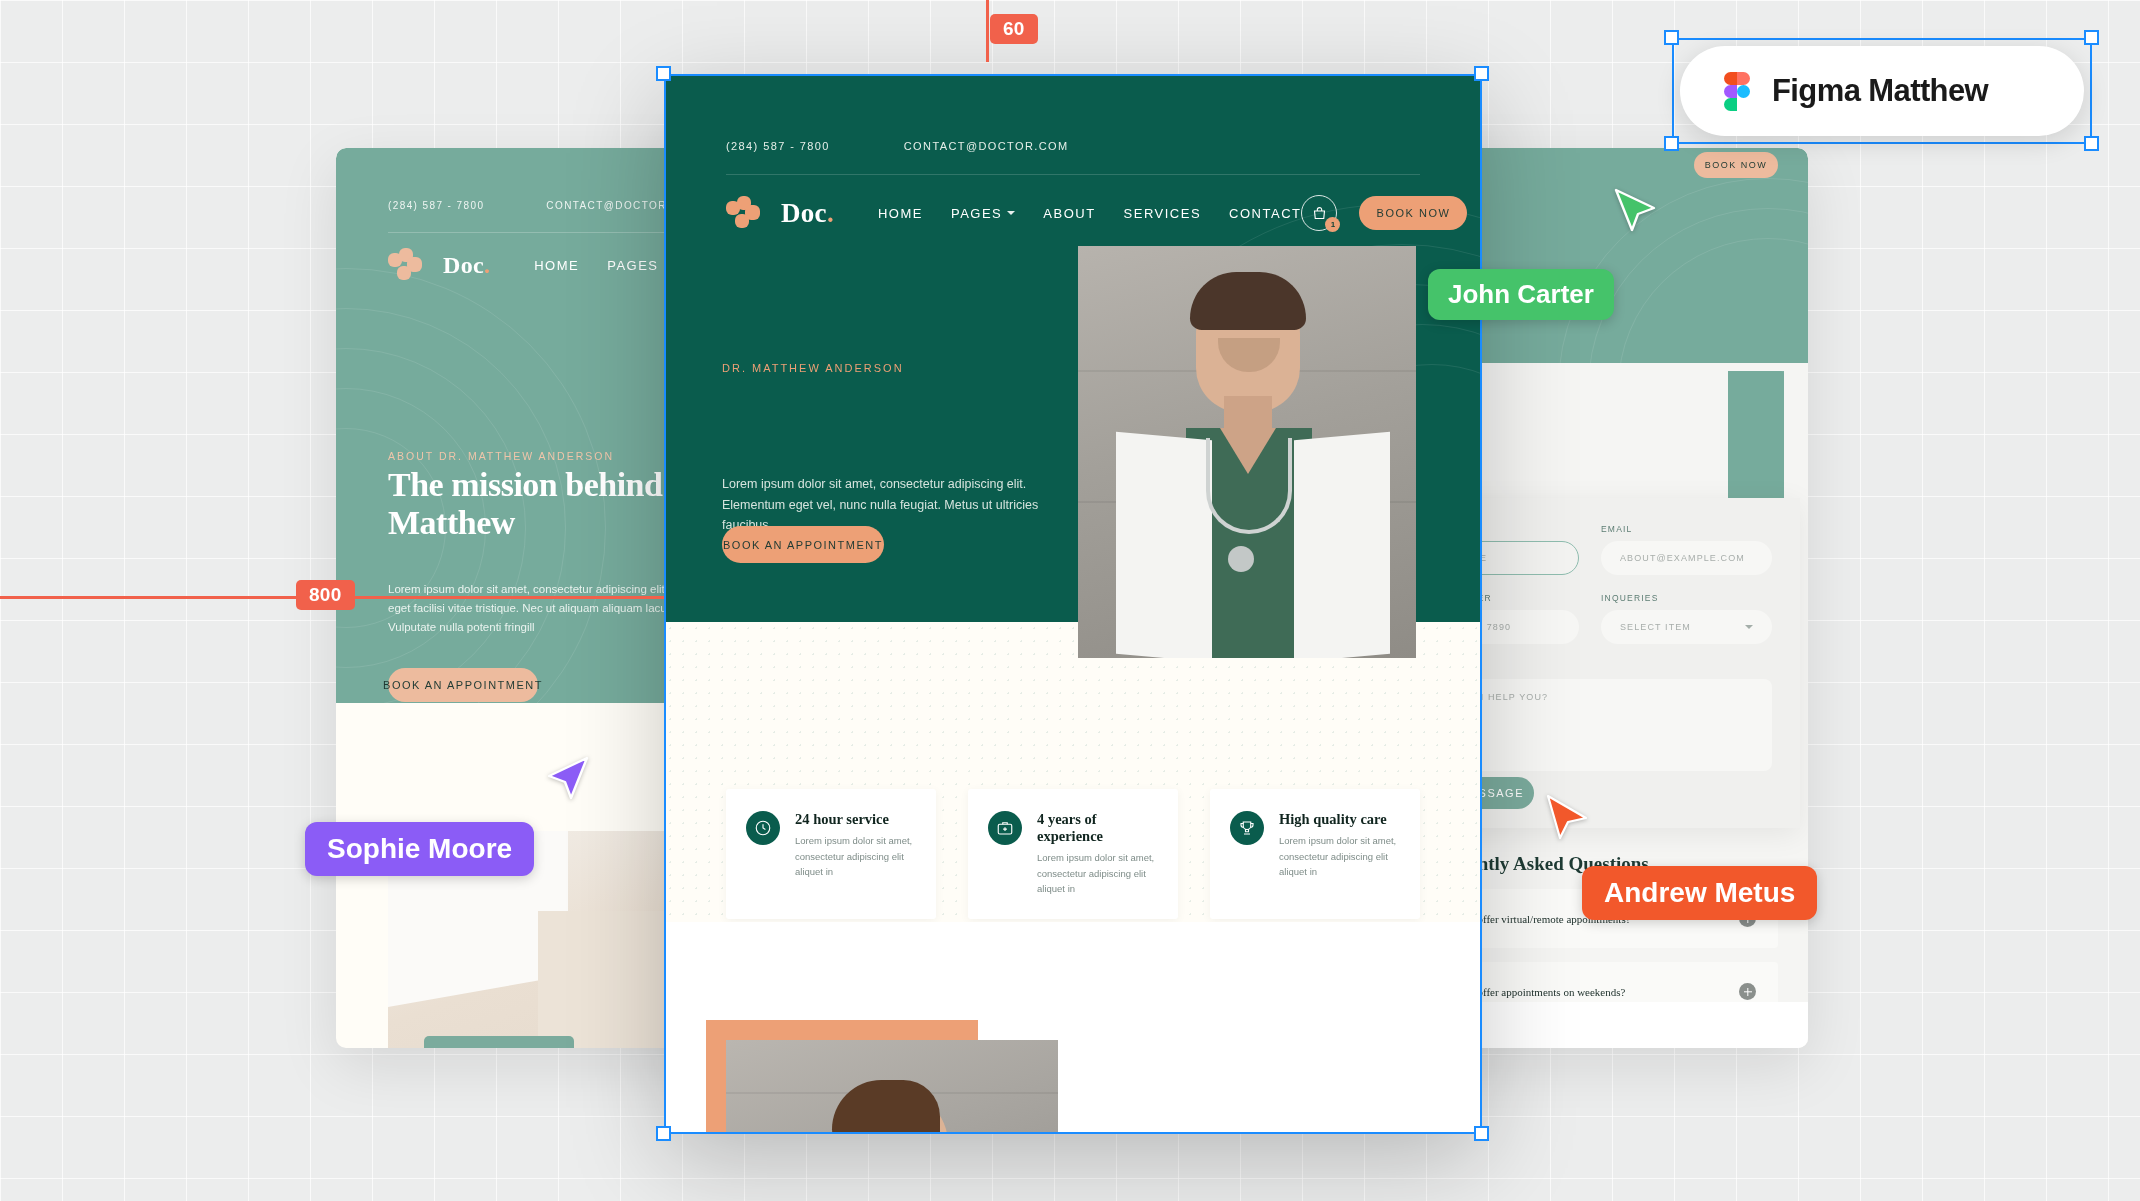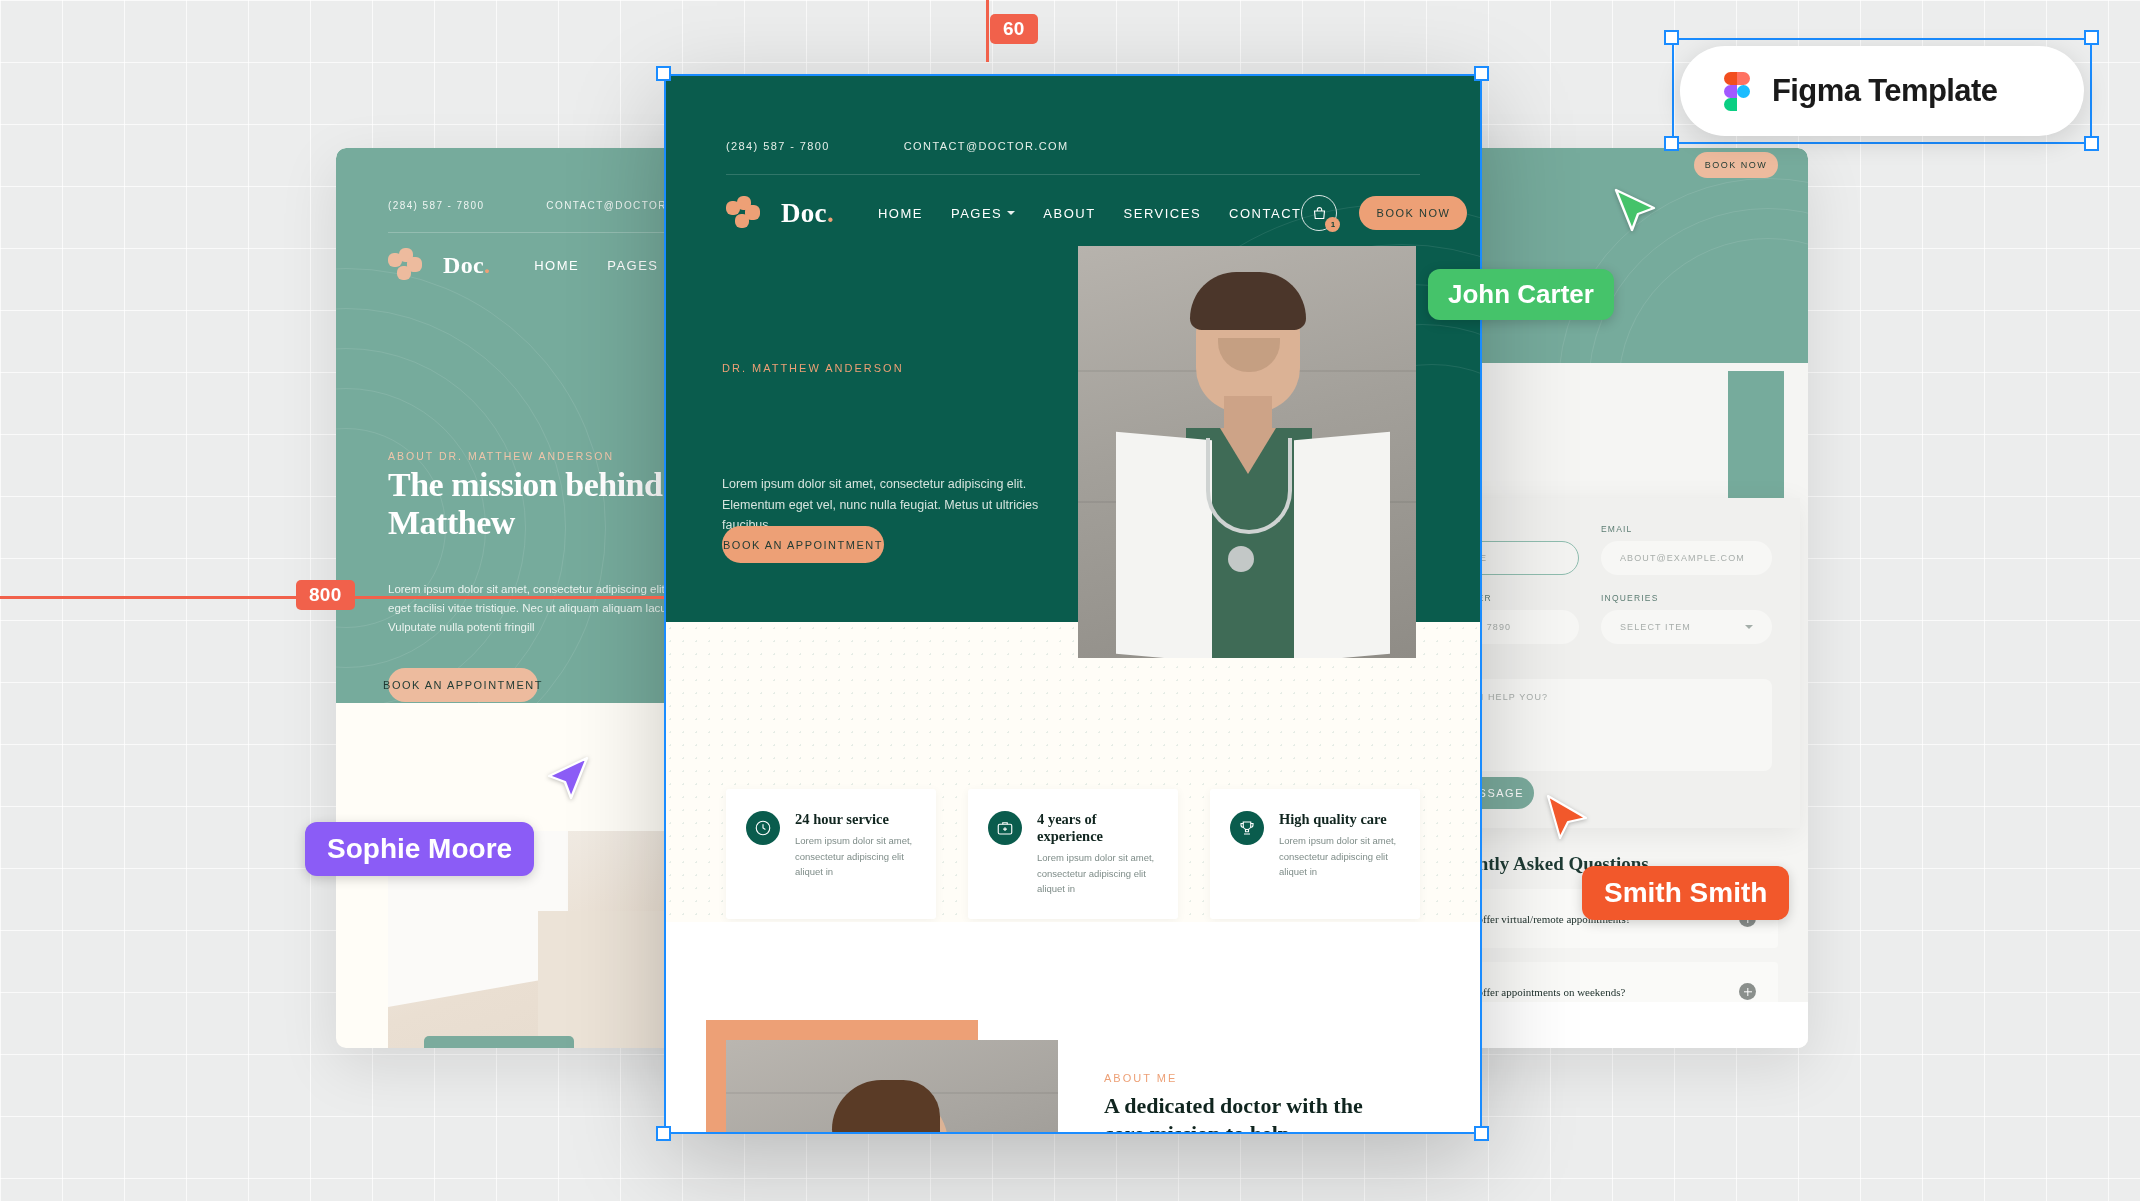--- a/index.html
+++ b/index.html
@@ -452,24 +452,20 @@
   <div id="aboutme">
     <div id="am-frame"></div>
     <div id="am-photo">
       <div style="position:absolute;inset:0;background:linear-gradient(160deg,#bab6b0 0%,#a8a5a0 50%,#96938e 100%);"></div>
       <div style="position:absolute;left:0;top:26%;width:100%;height:2px;background:rgba(0,0,0,.06);"></div>
 
       <div style="position:absolute;left:118px;top:50px;width:104px;height:126px;background:#dcb395;border-radius:48px 54px 46px 40px;"></div>
       <div style="position:absolute;left:106px;top:40px;width:108px;height:64px;background:#5a3b26;border-radius:54px 40px 12px 16px;"></div>
 
     </div>
-    <div id="am-text">
-      <div class="eyebrow">ABOUT ME</div>
-      <h2>A dedicated doctor with the core mission to help</h2>
-    </div>
   </div>
 </div>
 
 <div id="sel-box"></div>
 <div class="handle" style="left:656px;top:66px;"></div>
 <div class="handle" style="left:1474px;top:66px;"></div>
 <div class="handle" style="left:656px;top:1126px;"></div>
 <div class="handle" style="left:1474px;top:1126px;"></div>
 
 <div class="measure-line" style="left:986px;top:0;width:3px;height:62px;"></div>
@@ -485,21 +481,21 @@
 <div class="handle2" style="left:2084px;top:136px;"></div>
 
 <div id="figma-pill">
   <span class="figma-logo">
     <span class="fg1"></span>
       <span class="fg2"></span>
       <span class="fg3"></span>
       <span class="fg4"></span>
       <span class="fg5"></span>
   </span>
-  <span class="label">Figma Template</span>
+  <span class="label">Figma Matthew</span>
 </div>
 
 <div class="cursor" style="left:545px;top:754px;">
   <svg width="44" height="48" viewBox="0 0 44 48">
       <path d="M42 4 L4 22 L20 28 L26 44 Z" fill="#8b5cf6" stroke="#fff" stroke-width="2.4" stroke-linejoin="round"></path>
     </svg>
 </div>
 <div class="cur-label" id="lbl-sophie">Sophie Moore</div>
 
 <div class="cursor" style="left:1614px;top:186px;">
@@ -507,13 +503,13 @@
       <path d="M2 4 L40 22 L24 28 L18 44 Z" fill="#45c36a" stroke="#fff" stroke-width="2.4" stroke-linejoin="round"></path>
     </svg>
 </div>
 <div class="cur-label" id="lbl-john">John Carter</div>
 
 <div class="cursor" style="left:1546px;top:794px;">
   <svg width="44" height="48" viewBox="0 0 44 48">
       <path d="M2 2 L40 24 L22 28 L14 44 Z" fill="#f2582b" stroke="#fff" stroke-width="2.2" stroke-linejoin="round"></path>
     </svg>
 </div>
-<div class="cur-label" id="lbl-andrew">Smith Smith</div>
+<div class="cur-label" id="lbl-andrew">Andrew Metus</div>
 
 </body></html>

